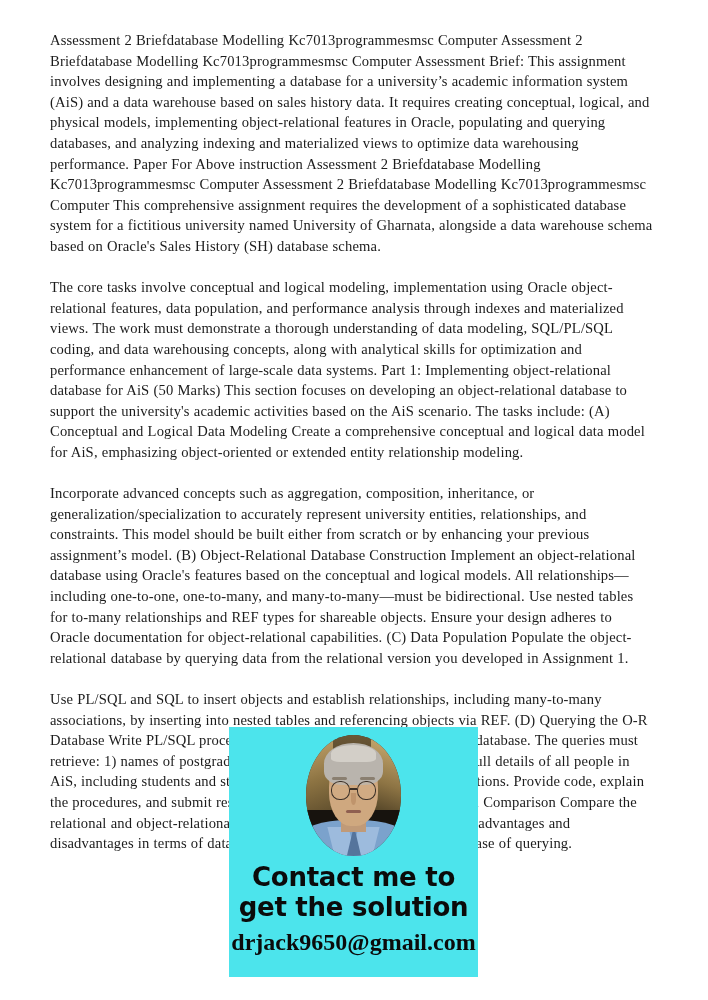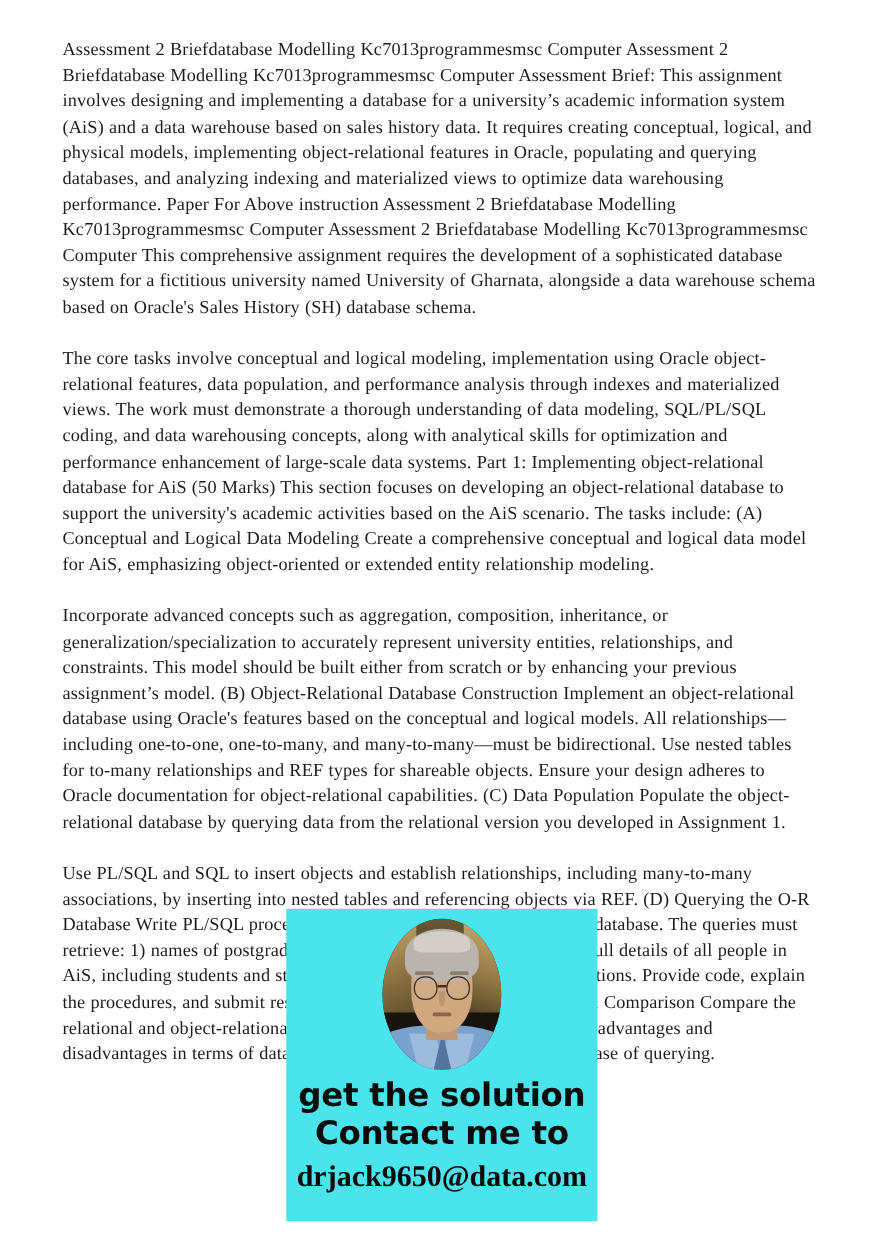--- a/index.html
+++ b/index.html
@@ -285,21 +285,21 @@
       <div class="p-brow-l"></div>
       <div class="p-brow-r"></div>
       <div class="p-glass-l"></div>
       <div class="p-glass-r"></div>
       <div class="p-bridge"></div>
       <div class="p-nose"></div>
       <div class="p-mouth"></div>
     </div>
 
     <div id="contact-headline">
+      <span class="hl-line">Contact me to</span>
       <span class="hl-line">get the solution</span>
-      <span class="hl-line">Contact me to</span>
     </div>
 
-    <div id="contact-email">drjack9650@data.com</div>
+    <div id="contact-email">drjack9650@gmail.com</div>
 
   </div>
 
 </div>
 
 </body></html>

